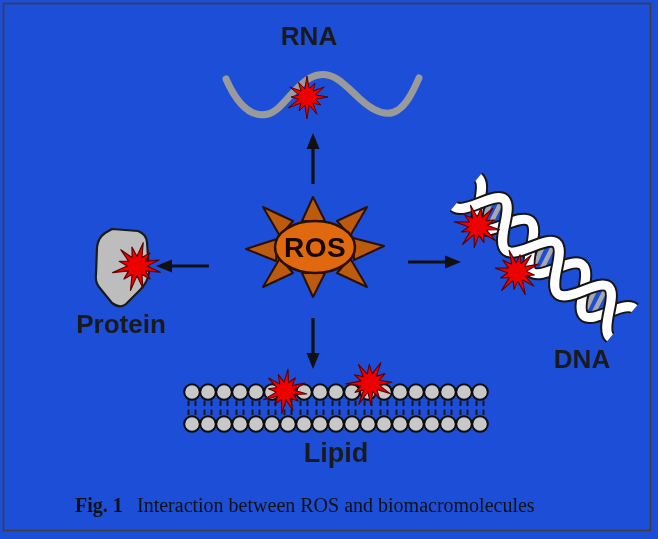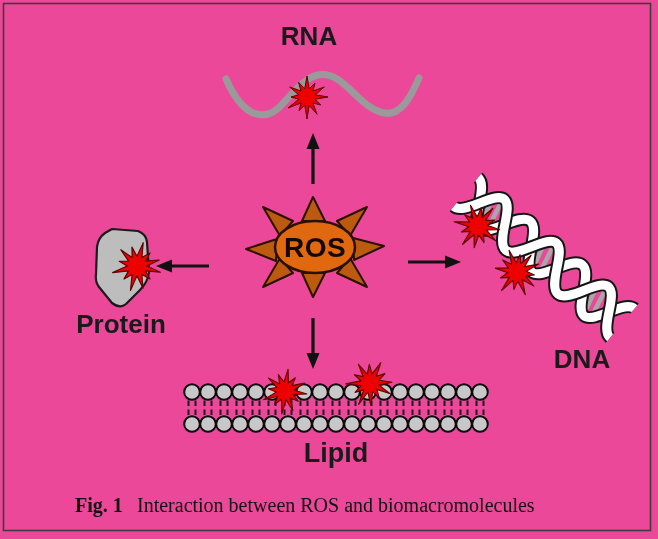--- a/index.html
+++ b/index.html
@@ -1,19 +1,19 @@
 <!DOCTYPE html>
 <html><head>
 <meta charset="utf-8">
 <style>
   html,body{margin:0;padding:0;background:#ffffff;}
   .page{
     position:relative;
     width:658px;height:539px;
-    background:#ec4899;
+    background:#1d4ed8;
     outline:1px solid #d4d4d4;
     overflow:hidden;
     font-family:"Liberation Sans", sans-serif;
   }
   svg{position:absolute;left:0;top:0;}
   .frame{fill:none;stroke:#3e3e3e;stroke-width:1.6;}
   .mol-label{
     font-family:"Liberation Sans", sans-serif;
     font-weight:700;font-size:26px;fill:#1a1a1a;
   }

